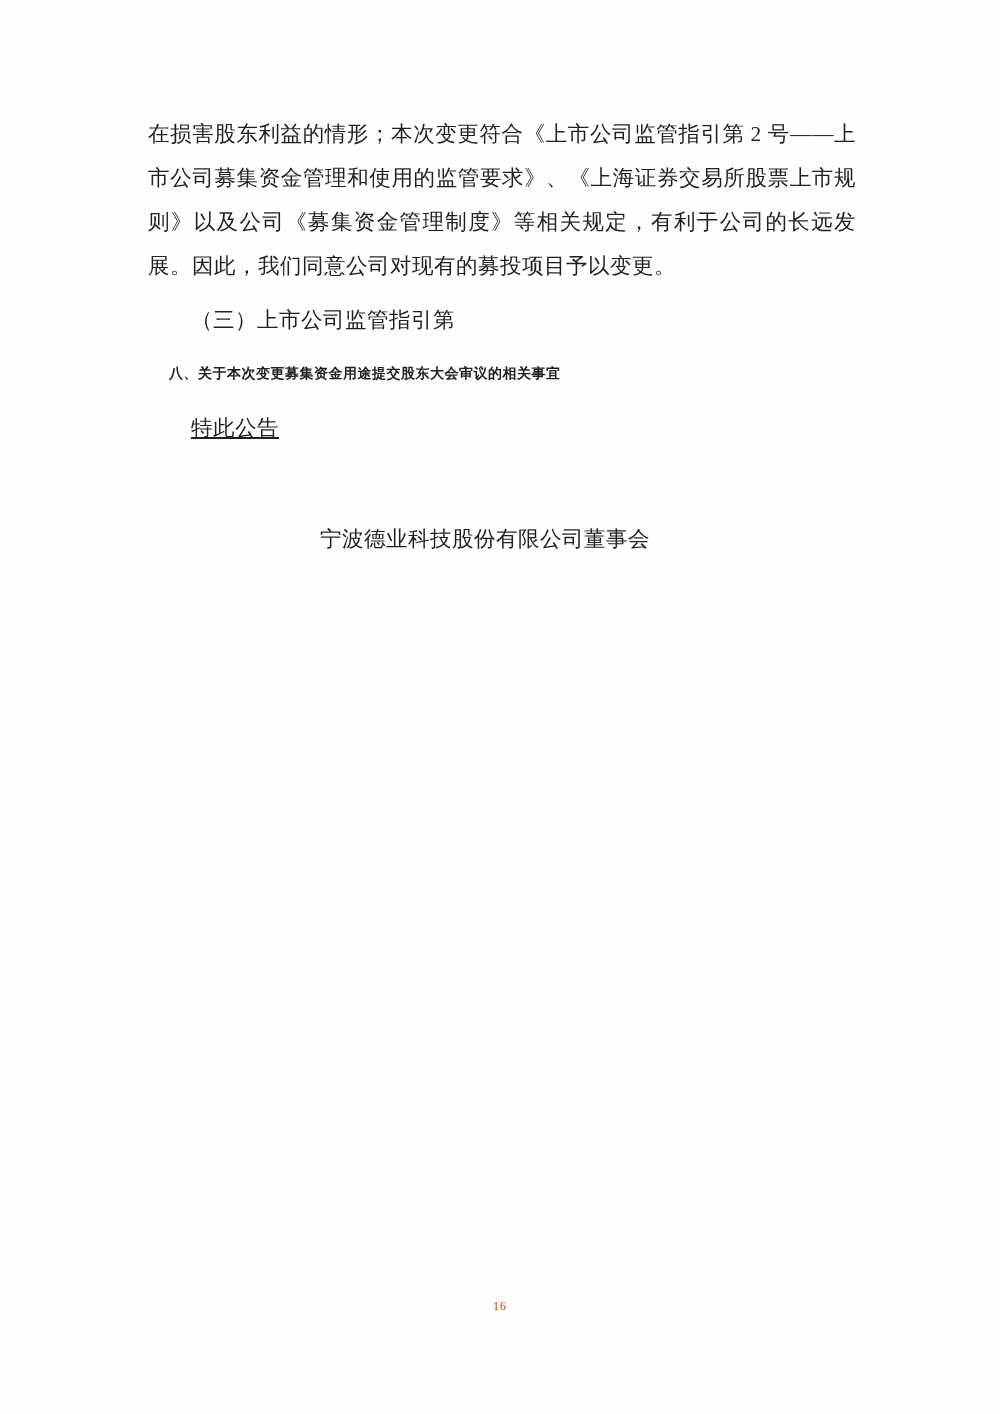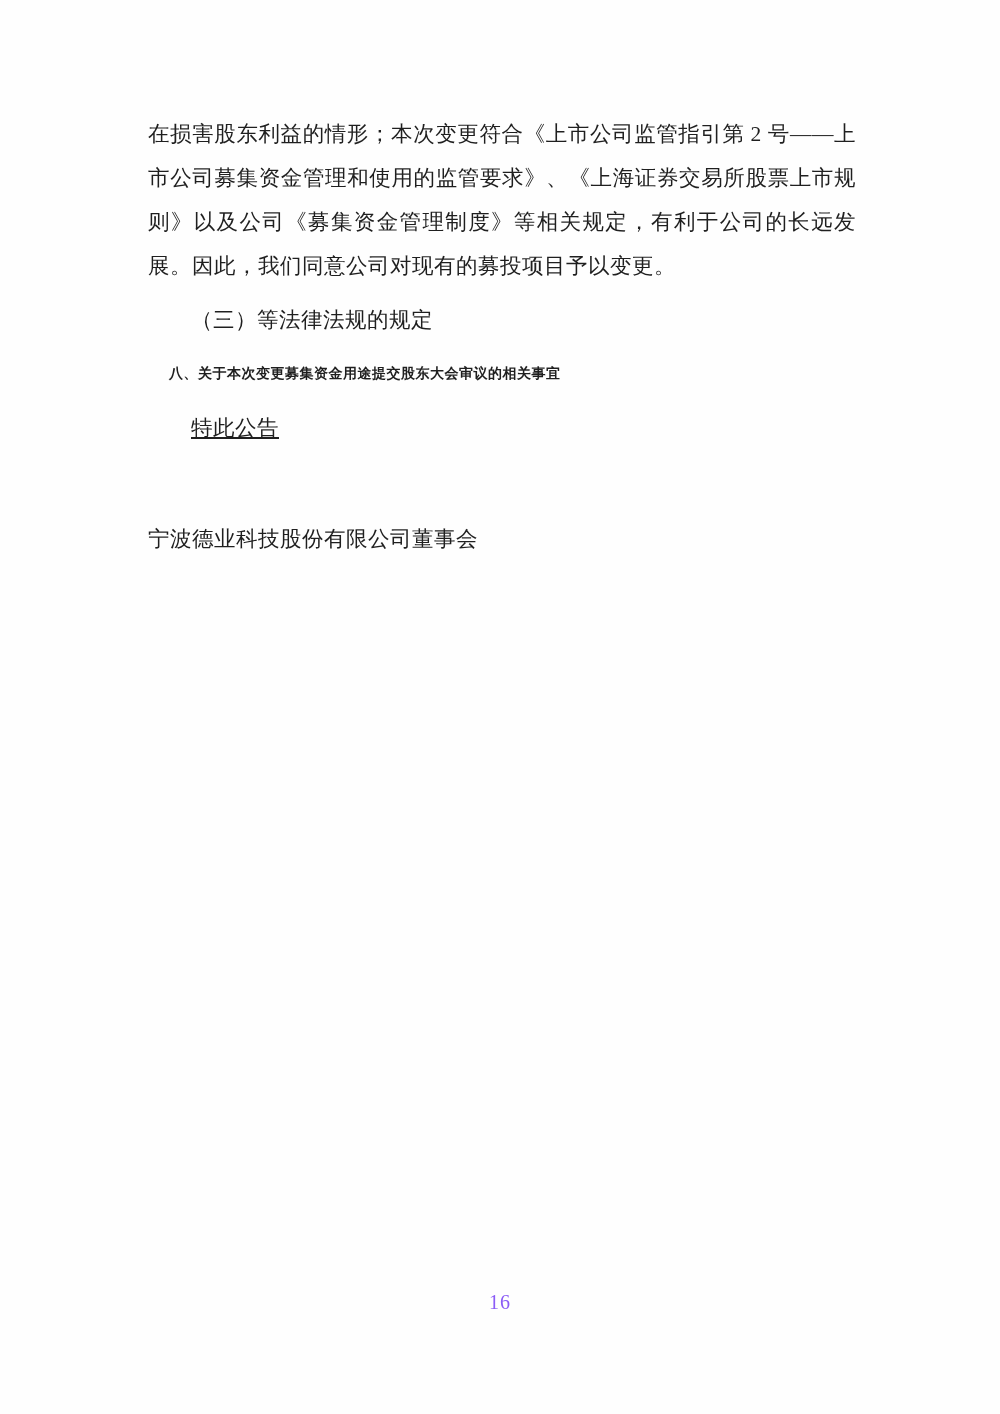--- a/index.html
+++ b/index.html
@@ -46,50 +46,50 @@
     margin: 10px 0 10px 0;
     text-indent: 1.5em;
     letter-spacing: 0.5px;
   }
   .closing {
     margin-top: 0;
     text-decoration: underline;
   }
   .signature-block {
     margin-top: 62px;
-    text-align: left;
+    text-align: center;
     padding-right: 34px;
   }
   .signature-line {
     font-size: 21.5px;
     line-height: 55px;
     letter-spacing: 0.5px;
   }
   .footer {
     position: absolute;
     bottom: 100px;
     left: 0;
     width: 100%;
     text-align: center;
   }
   .page-number {
-    font-size: 20px;
-    color: #8b5cf6;
+    font-size: 12px;
+    color: #c2410c;
     letter-spacing: 1px;
   }
 </style>
 </head>
 <body>
 
 <div class="page">
   <div class="content">
 
     <p class="para">在损害股东利益的情形；本次变更符合《上市公司监管指引第 2 号——上市公司募集资金管理和使用的监管要求》、《上海证券交易所股票上市规则》以及公司《募集资金管理制度》等相关规定，有利于公司的长远发展。因此，我们同意公司对现有的募投项目予以变更。</p>
 
-    <p class="section-heading">（三）等法律法规的规定</p>
+    <p class="section-heading">（三）上市公司监管指引第</p>
 
 
     <p class="bold-heading">八、关于本次变更募集资金用途提交股东大会审议的相关事宜</p>
 
 
     <p class="para indent closing">特此公告</p>
 
     <div class="signature-block">
       <div class="signature-line">宁波德业科技股份有限公司董事会</div>
     </div>

